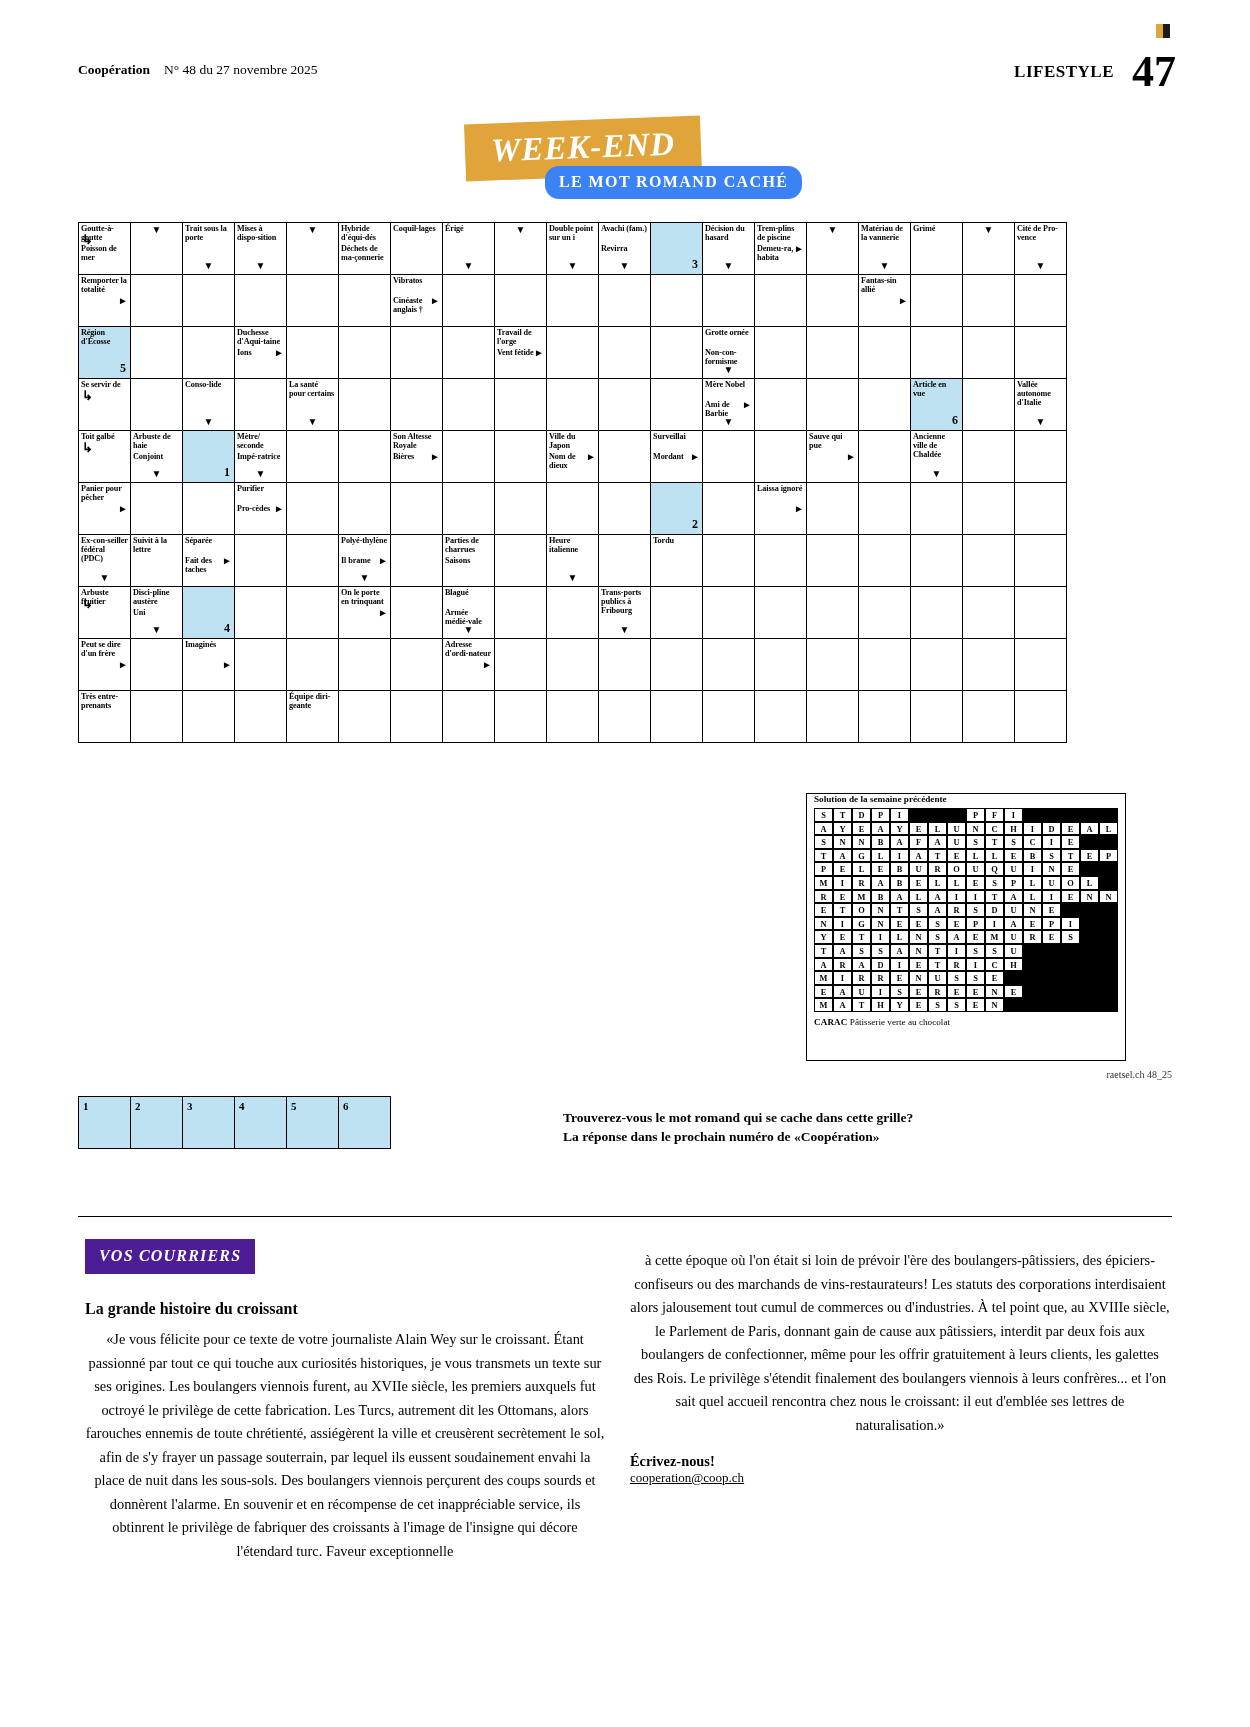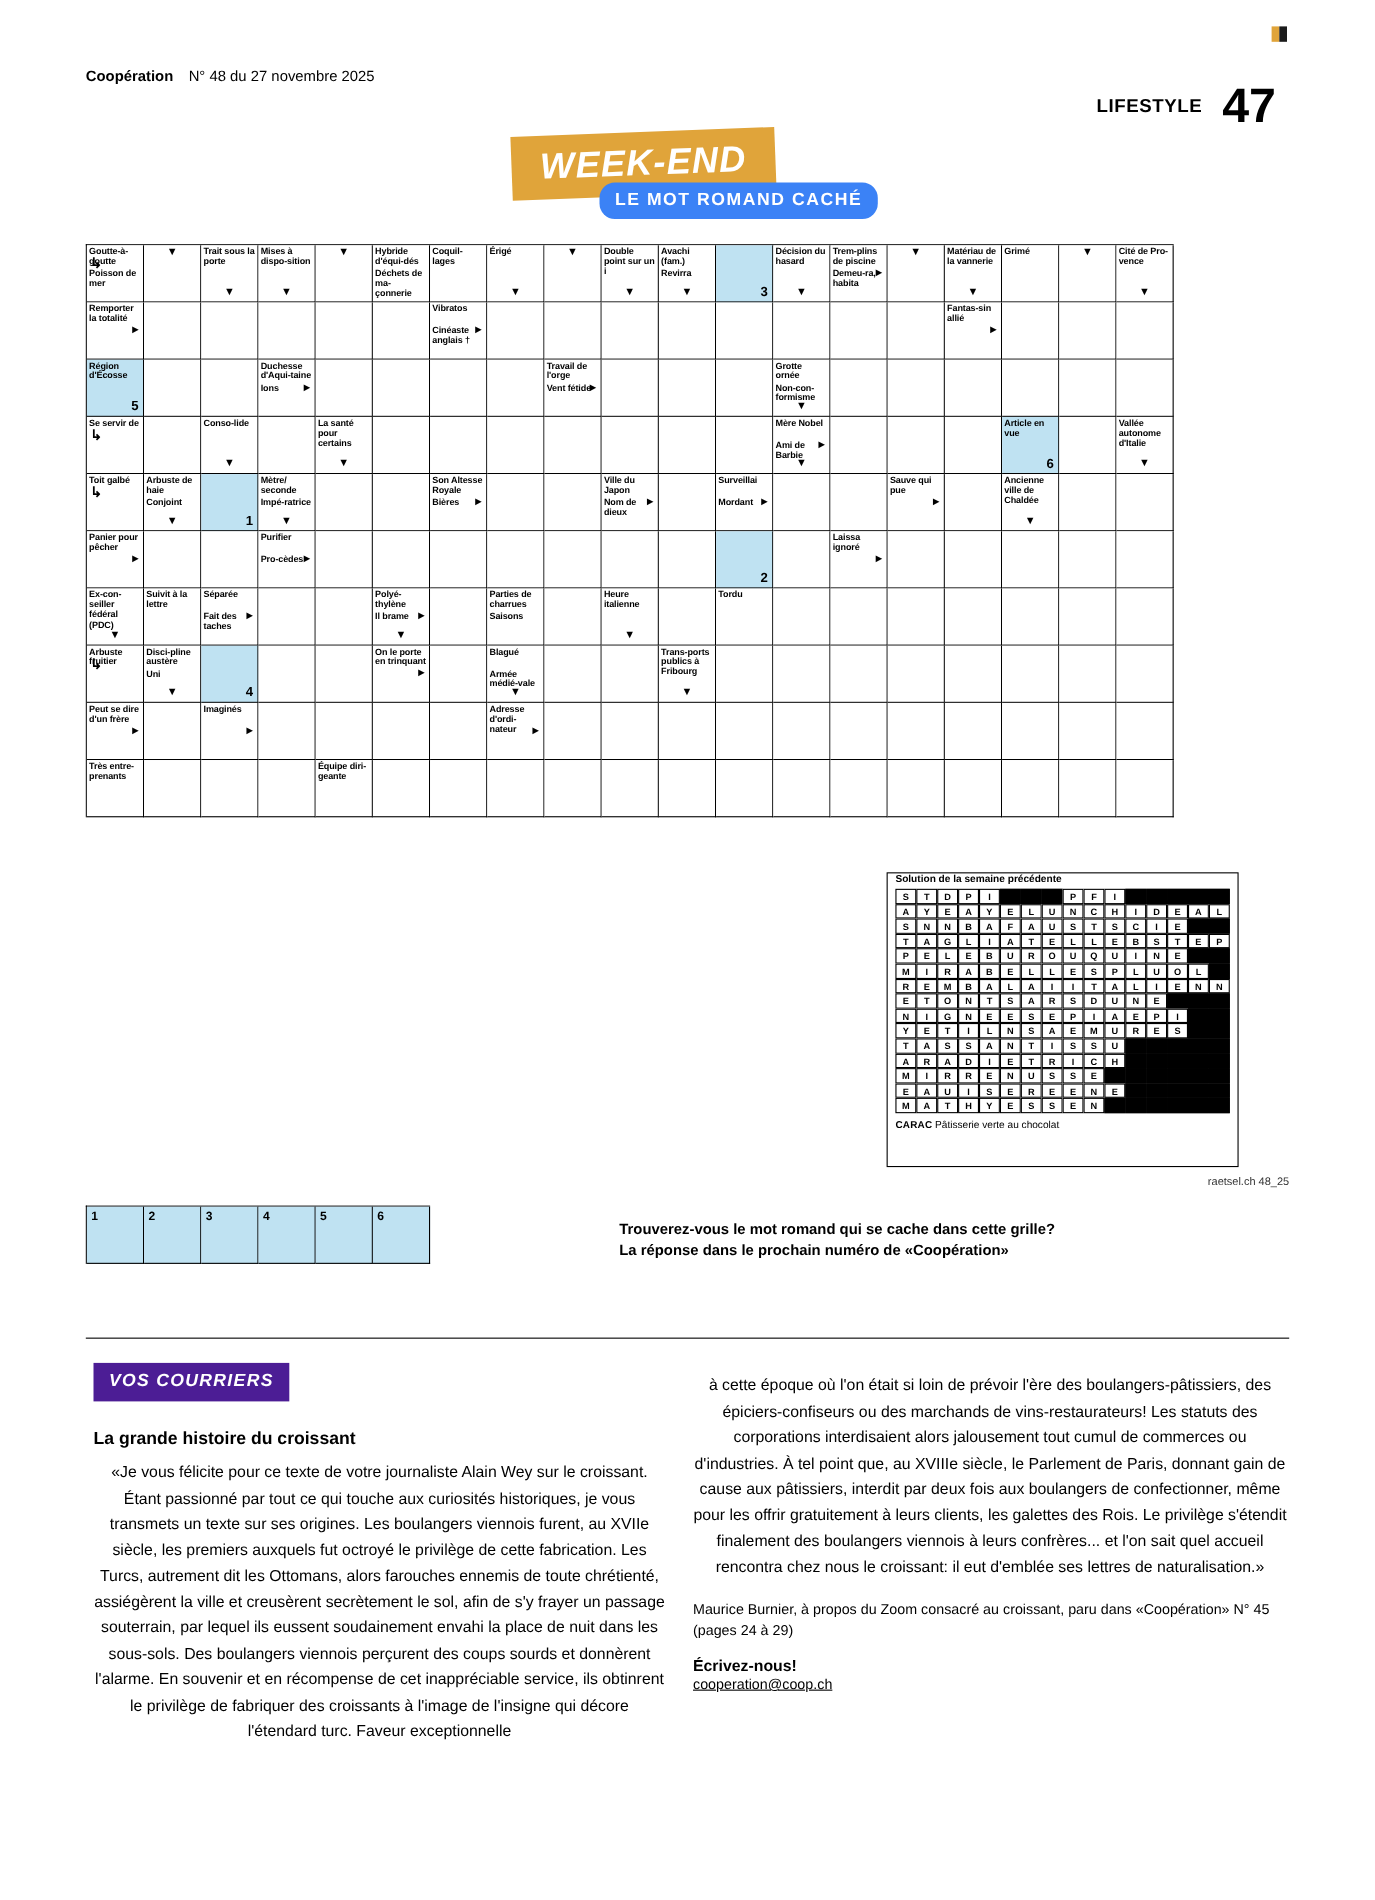--- a/index.html
+++ b/index.html
@@ -4,27 +4,27 @@
 <style>
   html,body{margin:0;padding:0;}
   body{
     width:1250px;height:1727px;
     background:#ffffff;
     font-family:"Liberation Sans", sans-serif;
     color:#000;
     position:relative;
     overflow:hidden;
   }
-  .page{position:relative;width:1250px;height:1727px;}
+  .page{position:relative;width:1250px;height:1727px;font-family:Liberation Serif, serif;}
 
   
   .hdr{position:absolute;left:78px;top:62px;font-size:13.5px;}
   .hdr .brand{font-weight:bold;}
   .hdr .issue{margin-left:14px;font-weight:normal;}
-  .hdr-right{position:absolute;right:90px;top:52px;display:flex;align-items:center;gap:18px;margin-top:25px;}
+  .hdr-right{position:absolute;right:74px;top:52px;display:flex;align-items:center;gap:18px;}
   .hdr-right .lifestyle{font-weight:bold;font-size:17px;letter-spacing:.5px;}
   .hdr-right .pageno{font-weight:bold;font-size:44px;line-height:40px;}
   .corner{position:absolute;right:80px;top:24px;width:14px;height:14px;}
   .corner .a{position:absolute;left:0;top:0;width:7px;height:14px;background:#e0a43a;}
   .corner .b{position:absolute;left:7px;top:0;width:7px;height:14px;background:#1b1b1b;}
 
   
   .banner{position:absolute;left:465px;top:120px;}
   .banner .we{
     background:#e0a43a;color:#fff;font-weight:bold;font-style:italic;
@@ -831,18 +831,17 @@
 
   <div class="rule"></div>
 
   <div class="vc">VOS COURRIERS</div>
   <div class="colL">
     <div class="sub">La grande histoire du croissant</div>
     <div class="body">«Je vous félicite pour ce texte de votre journaliste Alain Wey sur le croissant. Étant passionné par tout ce qui touche aux curiosités historiques, je vous transmets un texte sur ses origines. Les boulangers viennois furent, au XVIIe siècle, les premiers auxquels fut octroyé le privilège de cette fabrication. Les Turcs, autrement dit les Ottomans, alors farouches ennemis de toute chrétienté, assiégèrent la ville et creusèrent secrètement le sol, afin de s'y frayer un passage souterrain, par lequel ils eussent soudainement envahi la place de nuit dans les sous-sols. Des boulangers viennois perçurent des coups sourds et donnèrent l'alarme. En souvenir et en récompense de cet inappréciable service, ils obtinrent le privilège de fabriquer des croissants à l'image de l'insigne qui décore l'étendard turc. Faveur exceptionnelle</div>
   </div>
   <div class="colR">
     <div class="body">à cette époque où l'on était si loin de prévoir l'ère des boulangers-pâtissiers, des épiciers-confiseurs ou des marchands de vins-restaurateurs! Les statuts des corporations interdisaient alors jalousement tout cumul de commerces ou d'industries. À tel point que, au XVIIIe siècle, le Parlement de Paris, donnant gain de cause aux pâtissiers, interdit par deux fois aux boulangers de confectionner, même pour les offrir gratuitement à leurs clients, les galettes des Rois. Le privilège s'étendit finalement des boulangers viennois à leurs confrères... et l'on sait quel accueil rencontra chez nous le croissant: il eut d'emblée ses lettres de naturalisation.»</div>
-    <div class="sig">Maurice Burnier, à propos du Zoom consacré au croissant, paru dans «Coopération» N° 45 (pages 24 à 29)</div>
     <div class="write">Écrivez-nous!</div>
     <div class="mail">cooperation@coop.ch</div>
   </div>
 
 </div>
 
 </body></html>

